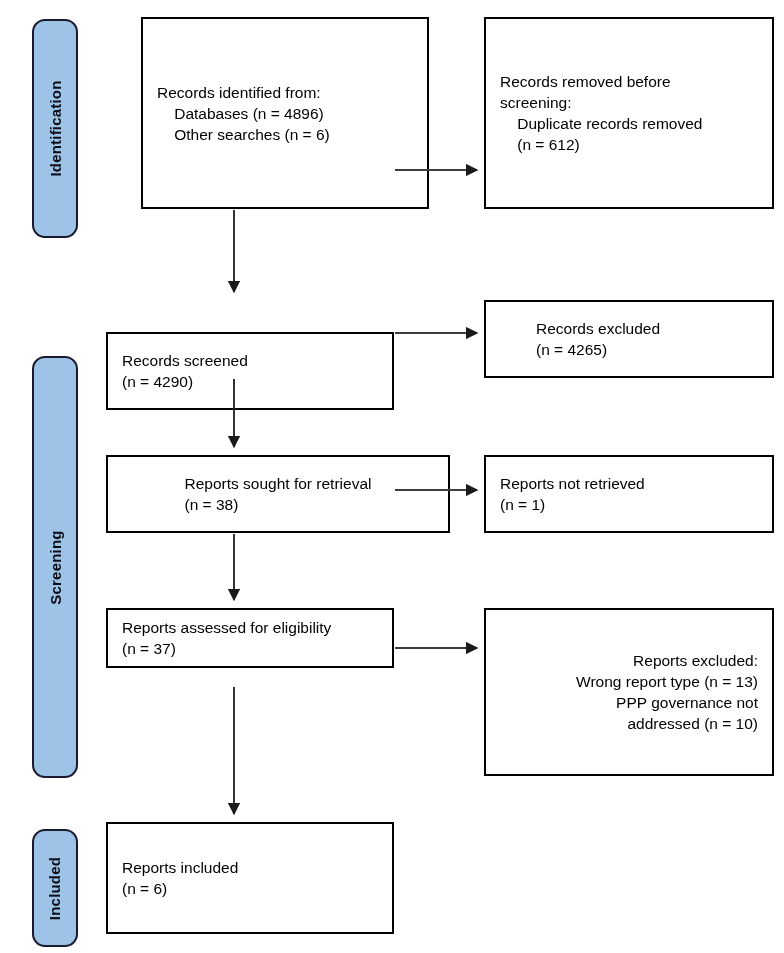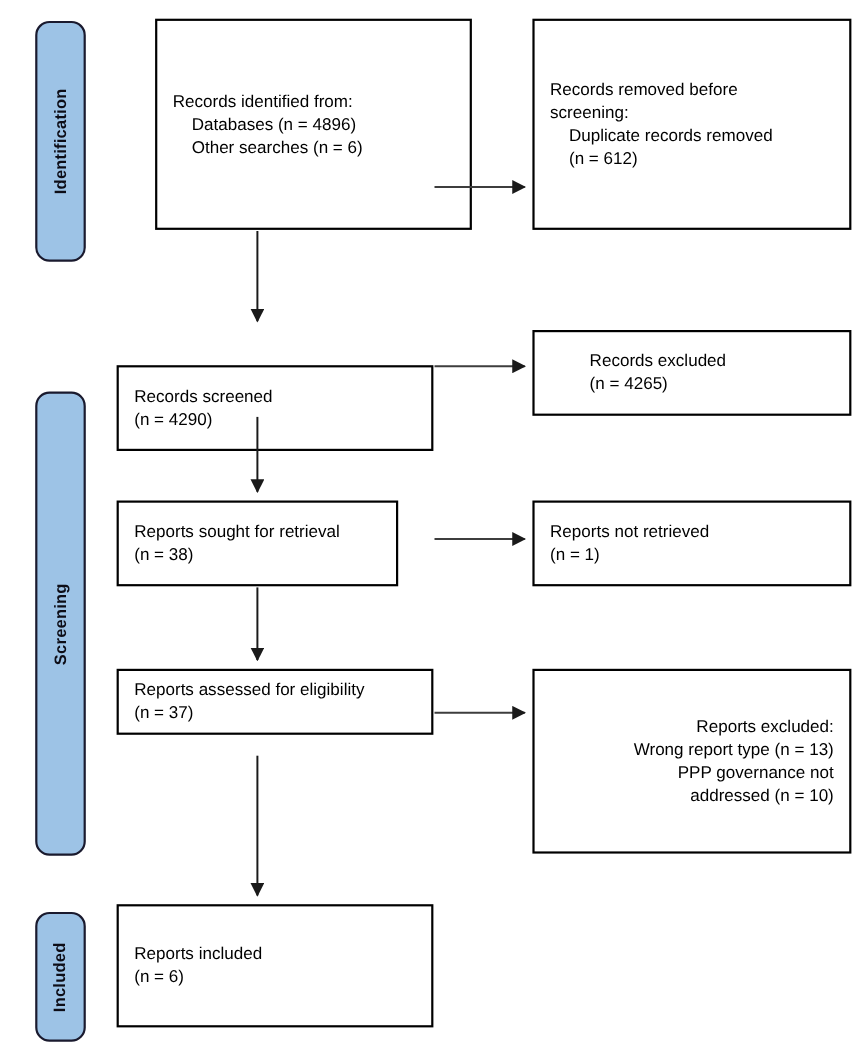--- a/index.html
+++ b/index.html
@@ -94,21 +94,21 @@
   <div class="flow-box" style="left:106px; top:300px; width:288px; height:78px;margin-top:32px;">
     <div class="box-text">Records screened
 (n = 4290)</div>
   </div>
 
   <div class="flow-box" style="left:484px; top:300px; width:290px; height:78px;padding-left:36px;">
     <div class="box-text">Records excluded
 (n = 4265)</div>
   </div>
 
-  <div class="flow-box" style="left:106px; top:455px; width:256px; height:78px;">
+  <div class="flow-box" style="left:106px; top:455px; width:344px; height:78px;align-items:center;">
     <div class="box-text">Reports sought for retrieval
 (n = 38)</div>
   </div>
 
   <div class="flow-box" style="left:484px; top:455px; width:290px; height:78px;">
     <div class="box-text">Reports not retrieved
 (n = 1)</div>
   </div>
 
   <div class="flow-box" style="left:106px; top:608px; width:288px; height:60px;">

